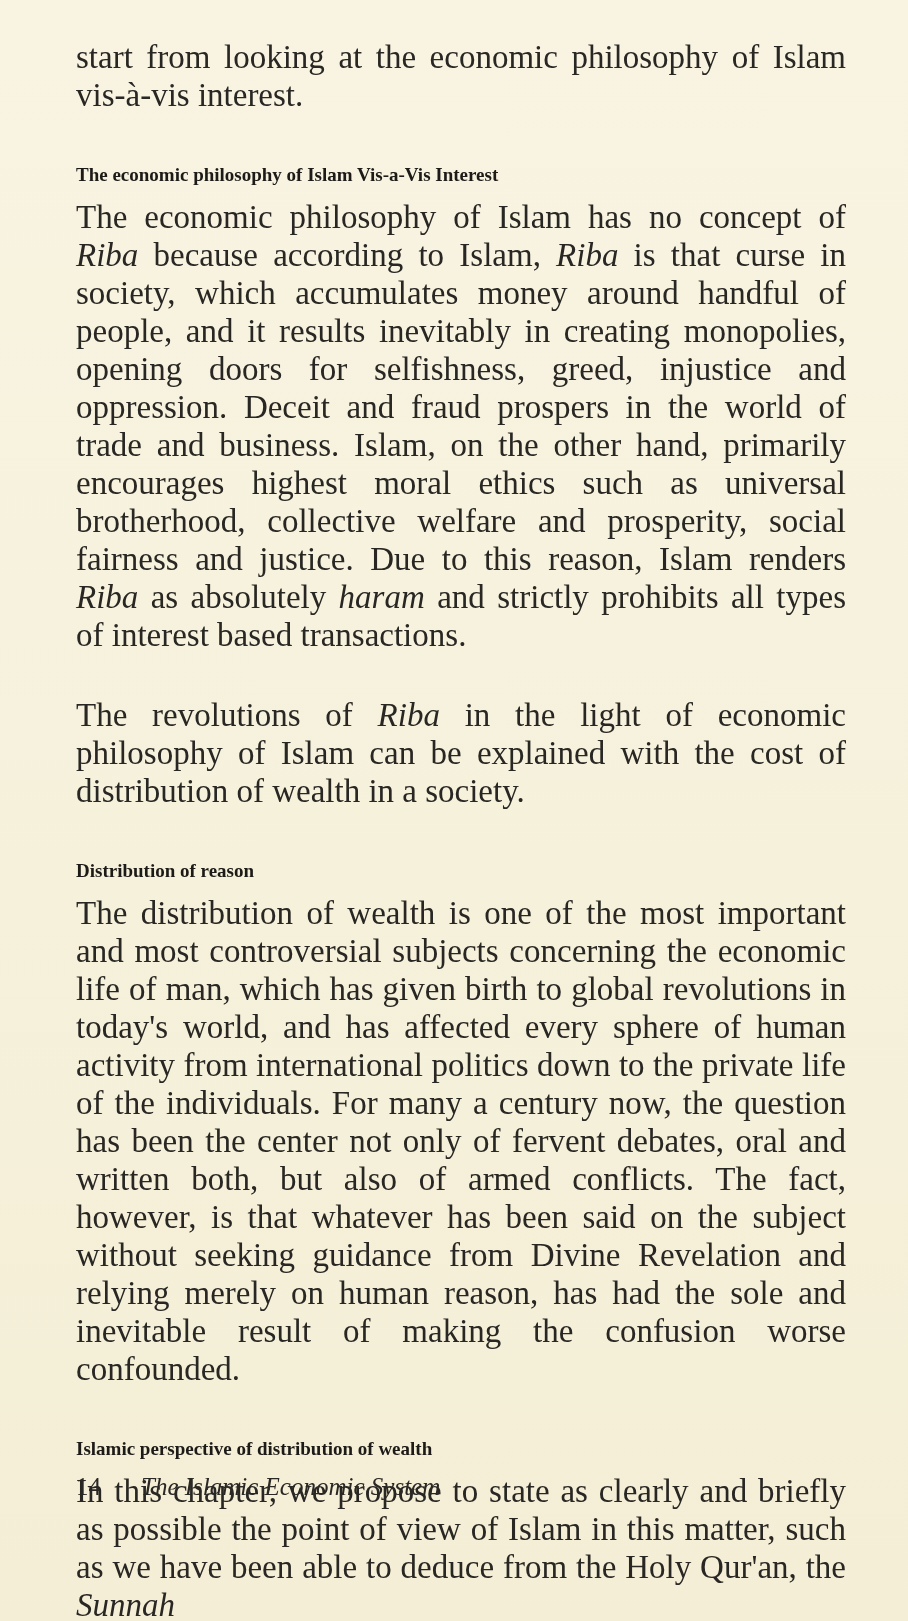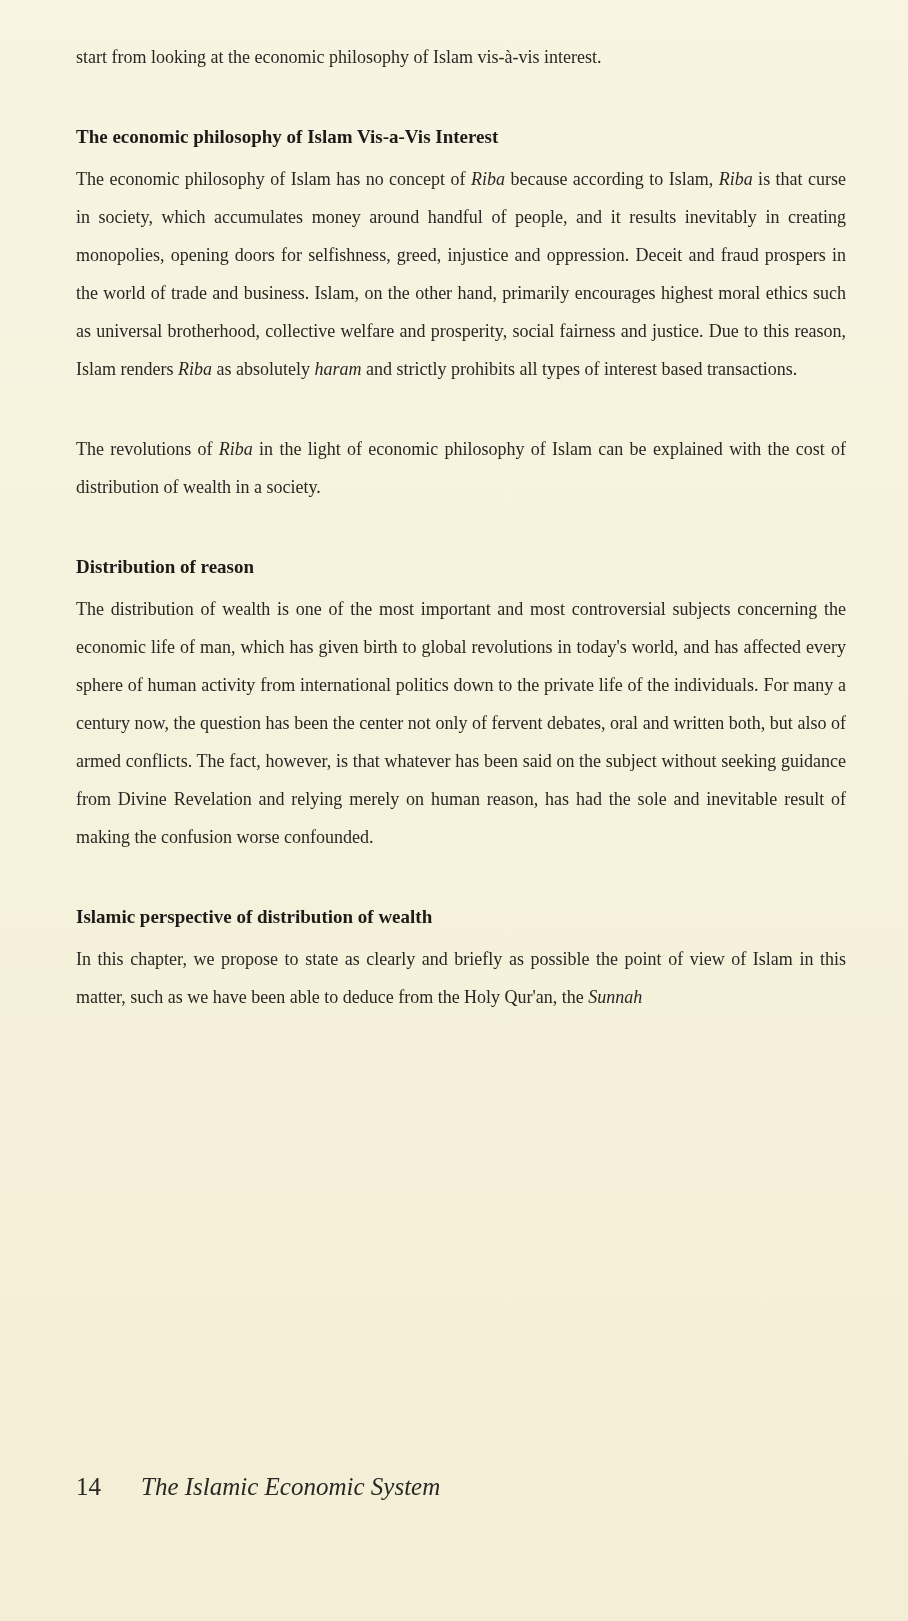--- a/index.html
+++ b/index.html
@@ -15,21 +15,21 @@
     font-family: "Liberation Serif", "DejaVu Serif", serif;
     color: #262523;
     overflow: hidden;
   }
   .page-content {
     box-sizing: border-box;
     padding: 38px 62px 0 76px;
   }
   .para {
     margin: 0 0 42px 0;
-    font-size: 18px;
+    font-size: 33px;
     line-height: 38px;
     text-align: justify;
     color: #292723;
   }
   .para:last-child {
     margin-bottom: 12px;
   }
   .heading {
     margin: 0 0 4px 0;
     font-size: 19px;

